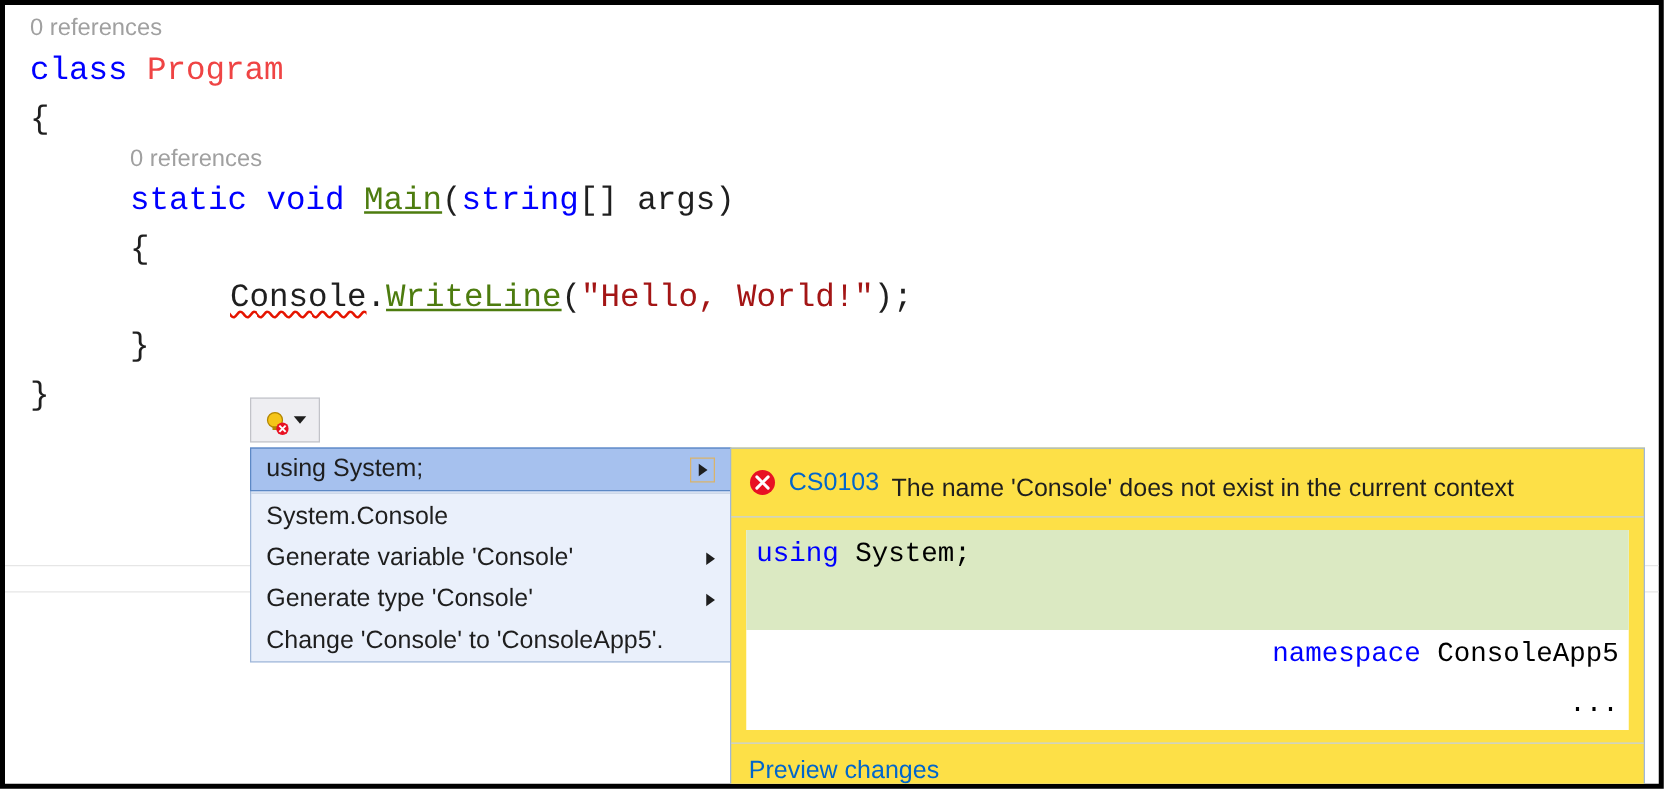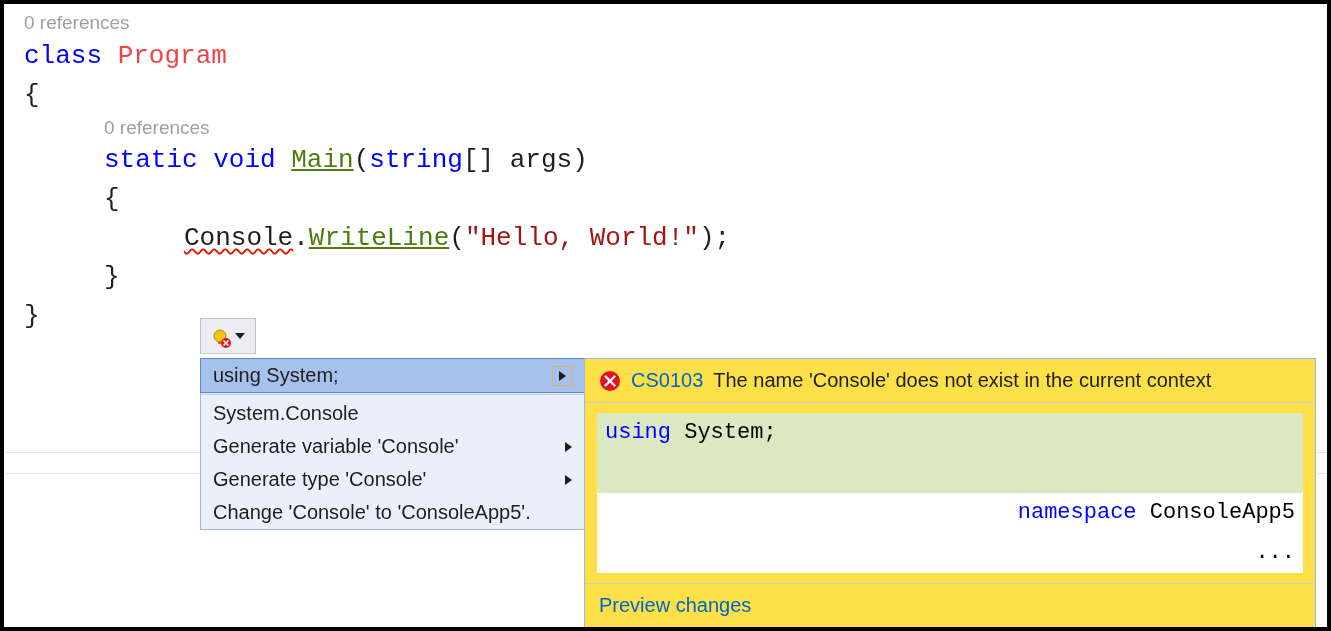--- a/index.html
+++ b/index.html
@@ -126,21 +126,21 @@
     align-items: center;
     gap: 10px;
     padding: 10px 14px;
     border-bottom: 1px solid #c3cfe3;
     font-size: 20px;
   }
   .err-icon {
     width: 22px; height: 22px; flex: none;
   }
   .err-code { color: #0066cc; }
-  .err-msg { color: #1e1e1e; }
+  .err-msg { color: #1e1e1e; margin-top: 11px; }
   .preview-body {
     background: #fff;
     margin: 10px 12px 0 12px;
     font-family: Consolas, "Courier New", monospace;
     font-size: 22px;
     line-height: 1.55;
   }
   .preview-body .added {
     background: #dbe9c2;
     display: block;

